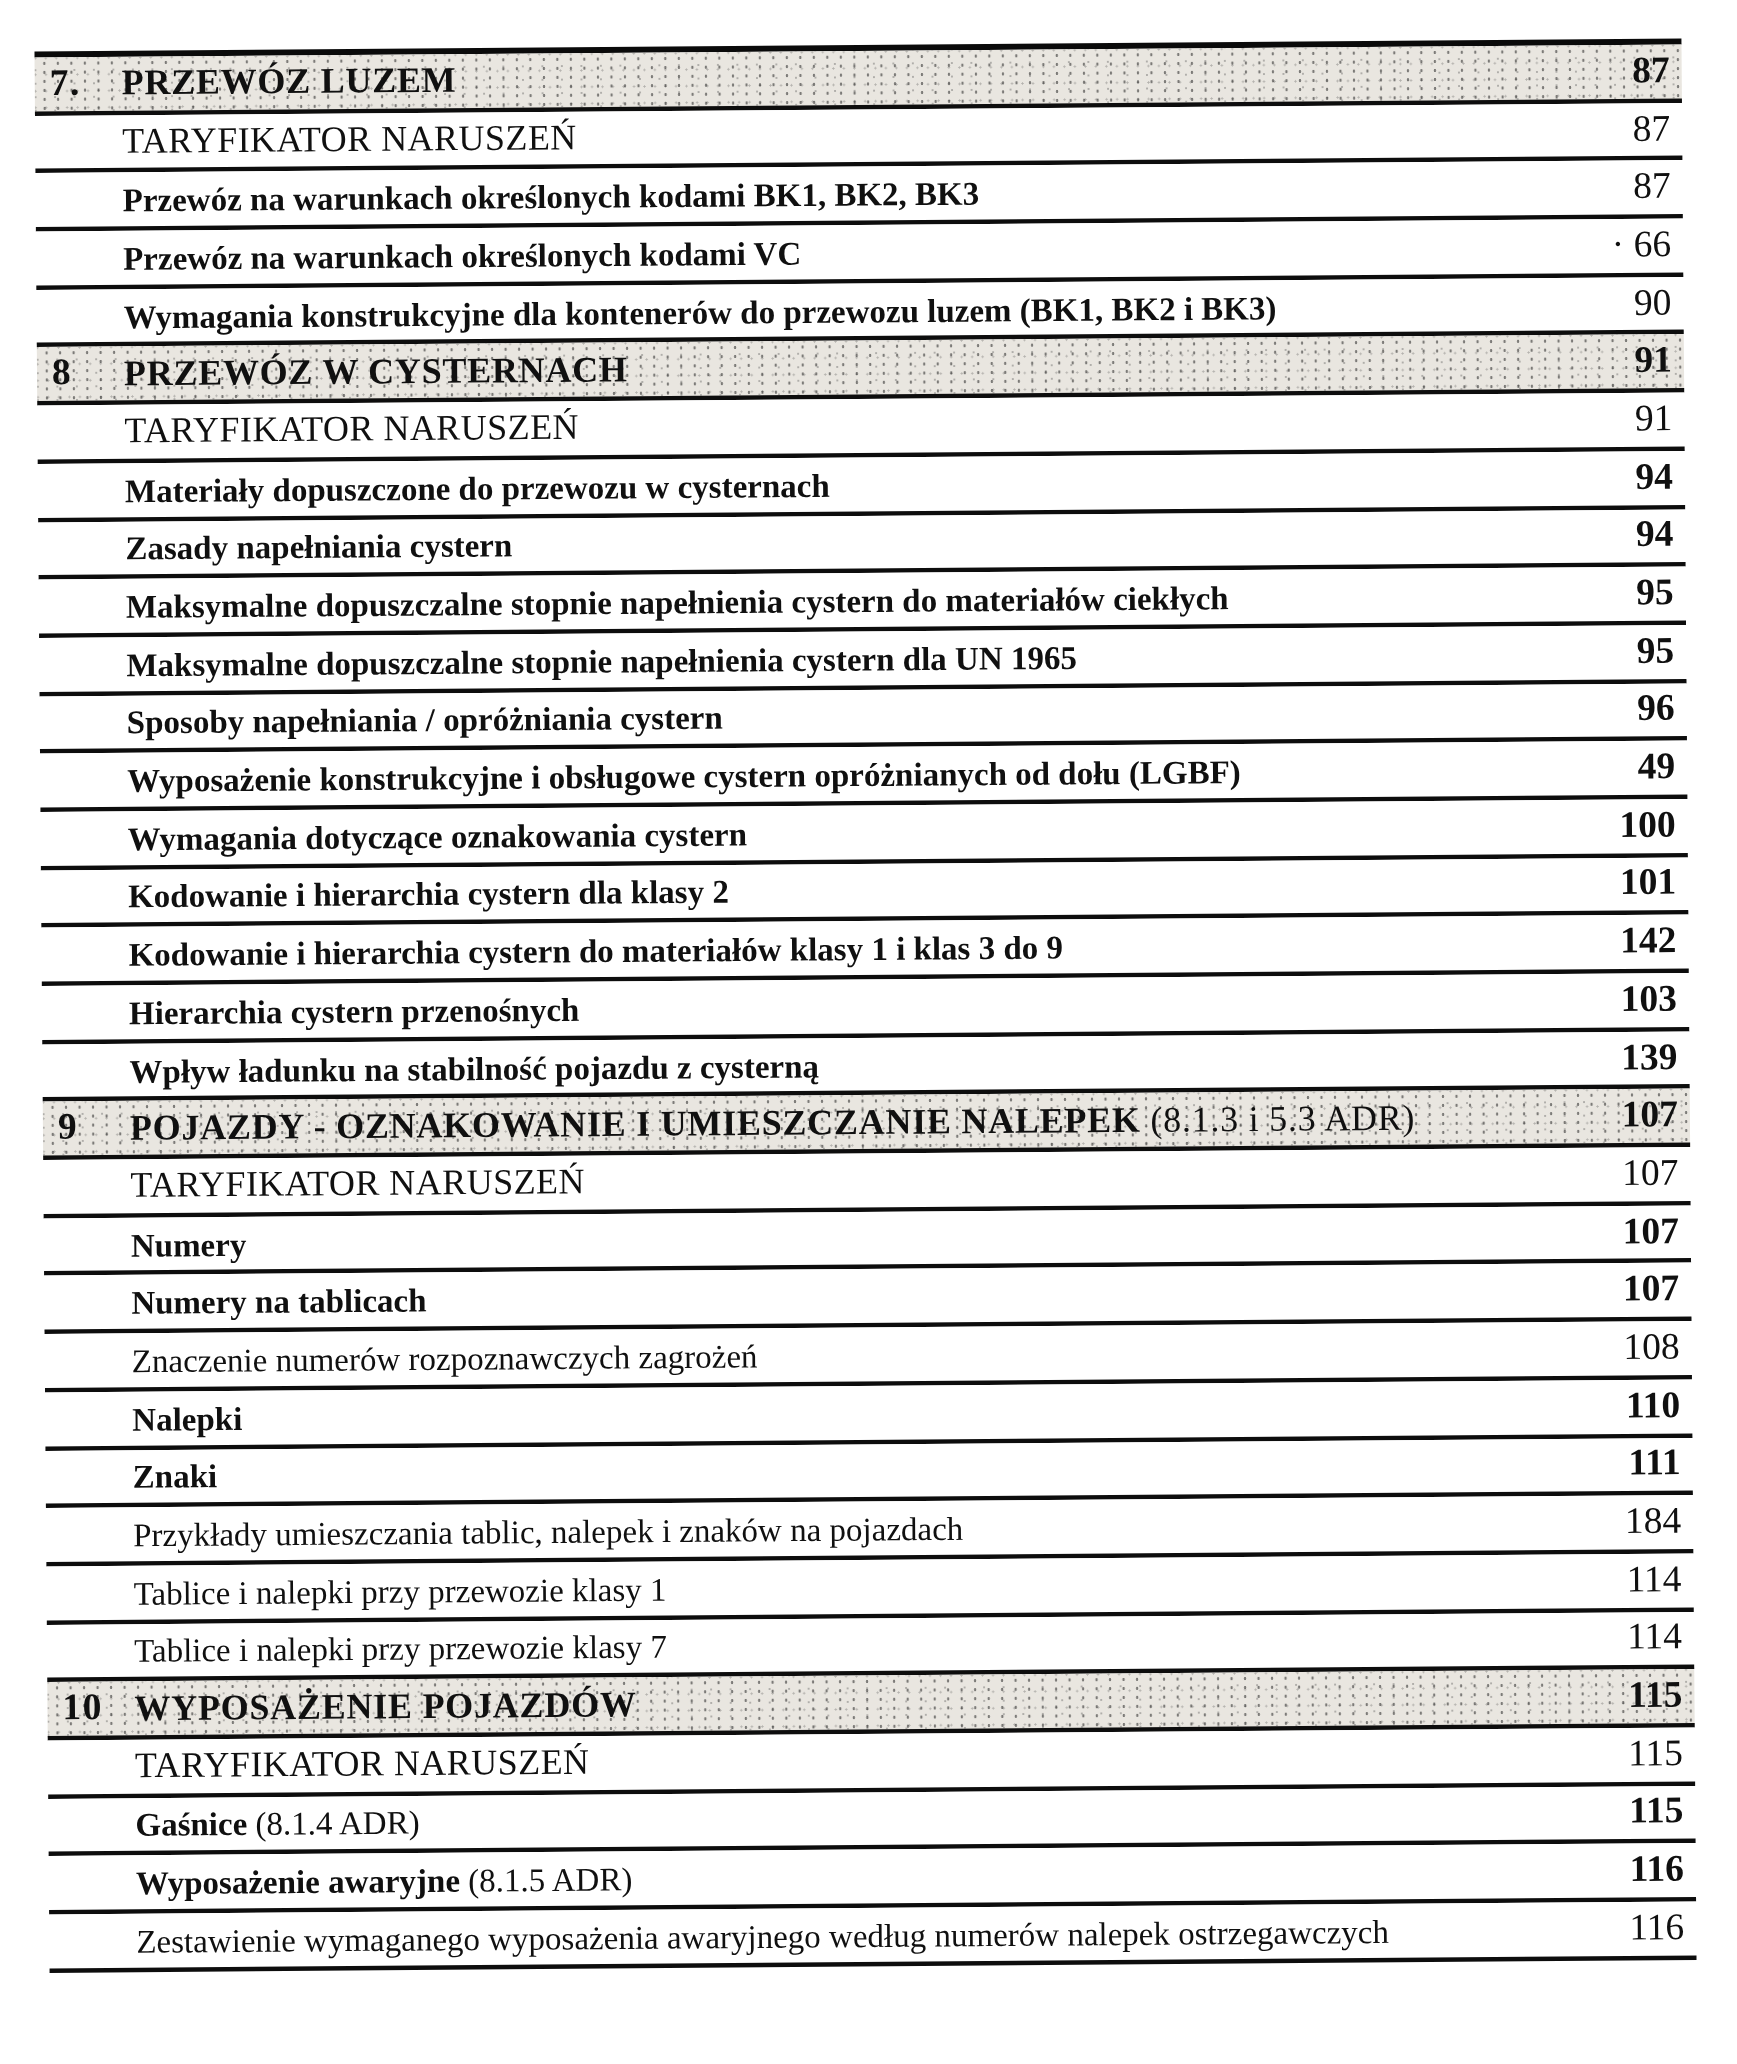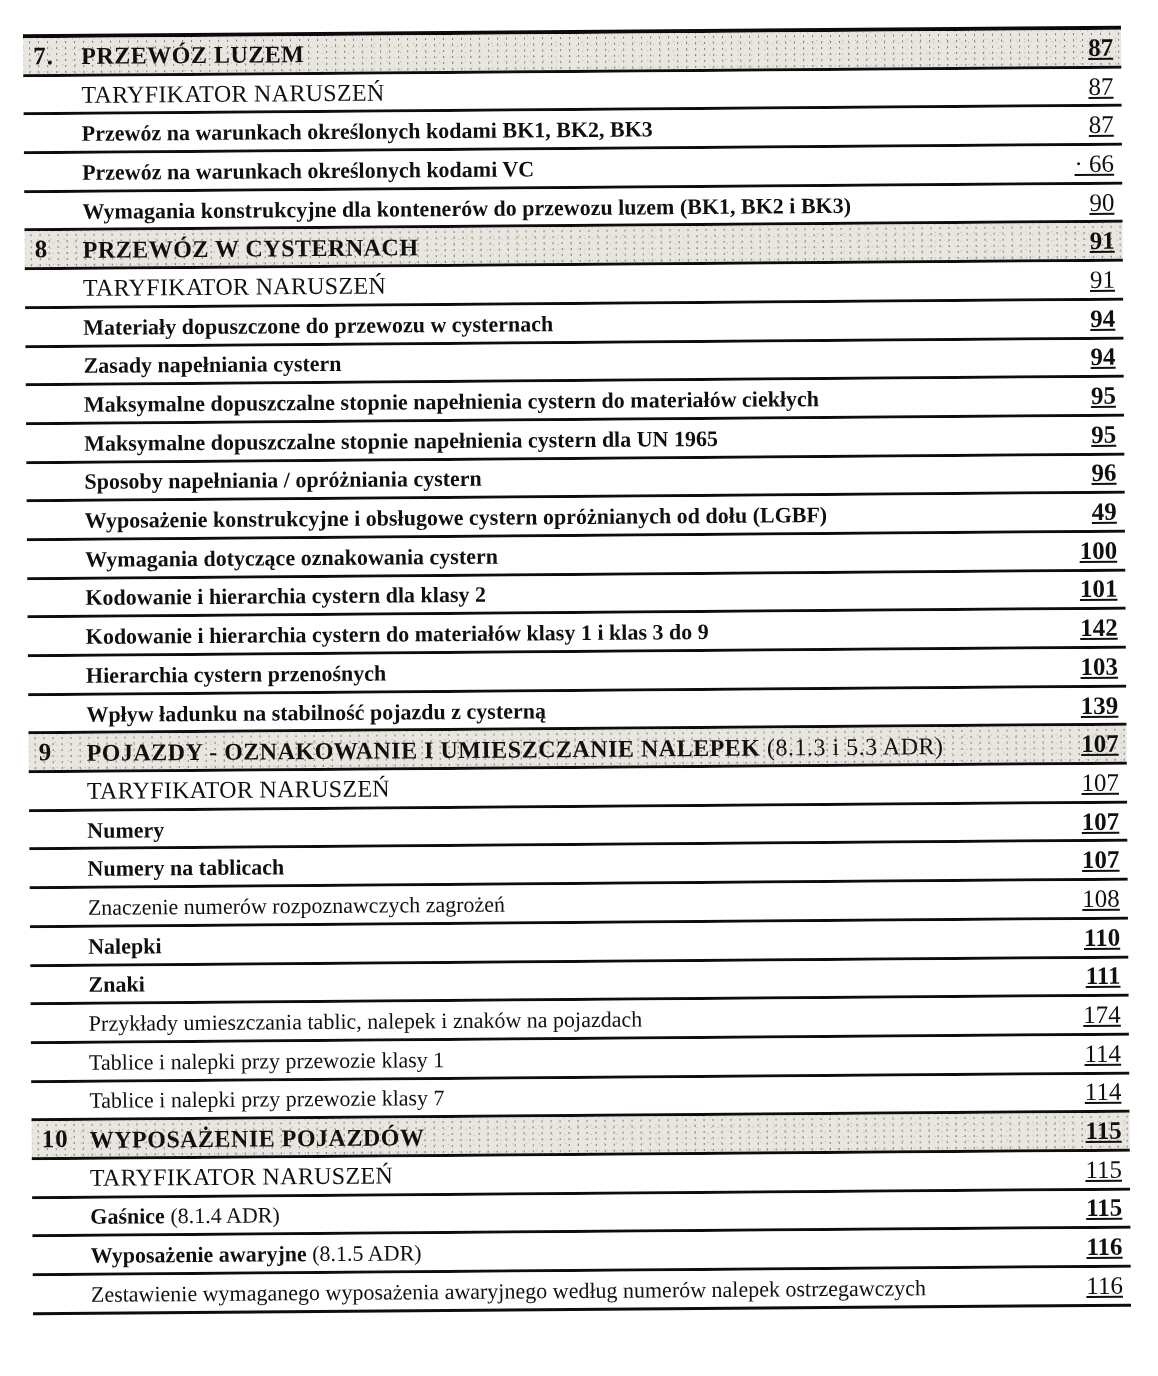--- a/index.html
+++ b/index.html
@@ -46,21 +46,20 @@
     overflow: hidden;
     padding-top: 2px;
   }
   .col-page {
     flex: none;
     width: 84px;
     box-sizing: border-box;
     text-align: right;
     padding-right: 8px;
     font-size: 25px;
-    text-decoration: underline;
   }
   .col-page.pb { font-weight: bold; }
 
   
   .style-section {
     background-color: #e9e6e0;
     background-image:
       radial-gradient(circle, rgba(35,35,35,0.55) 0.8px, transparent 1px),
       radial-gradient(circle, rgba(90,90,90,0.40) 0.7px, transparent 0.9px),
       radial-gradient(circle, rgba(60,60,60,0.30) 0.6px, transparent 0.8px);
@@ -212,21 +211,21 @@
     <span class="col-page pb">110</span>
   </div>
       <div class="toc-row style-bold">
     <span class="col-num"></span>
     <span class="col-title"><span>Znaki</span><span class="suffix"></span></span>
     <span class="col-page pb">111</span>
   </div>
       <div class="toc-row style-regular">
     <span class="col-num"></span>
     <span class="col-title"><span>Przykłady umieszczania tablic, nalepek i znaków na pojazdach</span><span class="suffix"></span></span>
-    <span class="col-page">174</span>
+    <span class="col-page">184</span>
   </div>
       <div class="toc-row style-regular">
     <span class="col-num"></span>
     <span class="col-title"><span>Tablice i nalepki przy przewozie klasy 1</span><span class="suffix"></span></span>
     <span class="col-page">114</span>
   </div>
       <div class="toc-row style-regular">
     <span class="col-num"></span>
     <span class="col-title"><span>Tablice i nalepki przy przewozie klasy 7</span><span class="suffix"></span></span>
     <span class="col-page">114</span>

